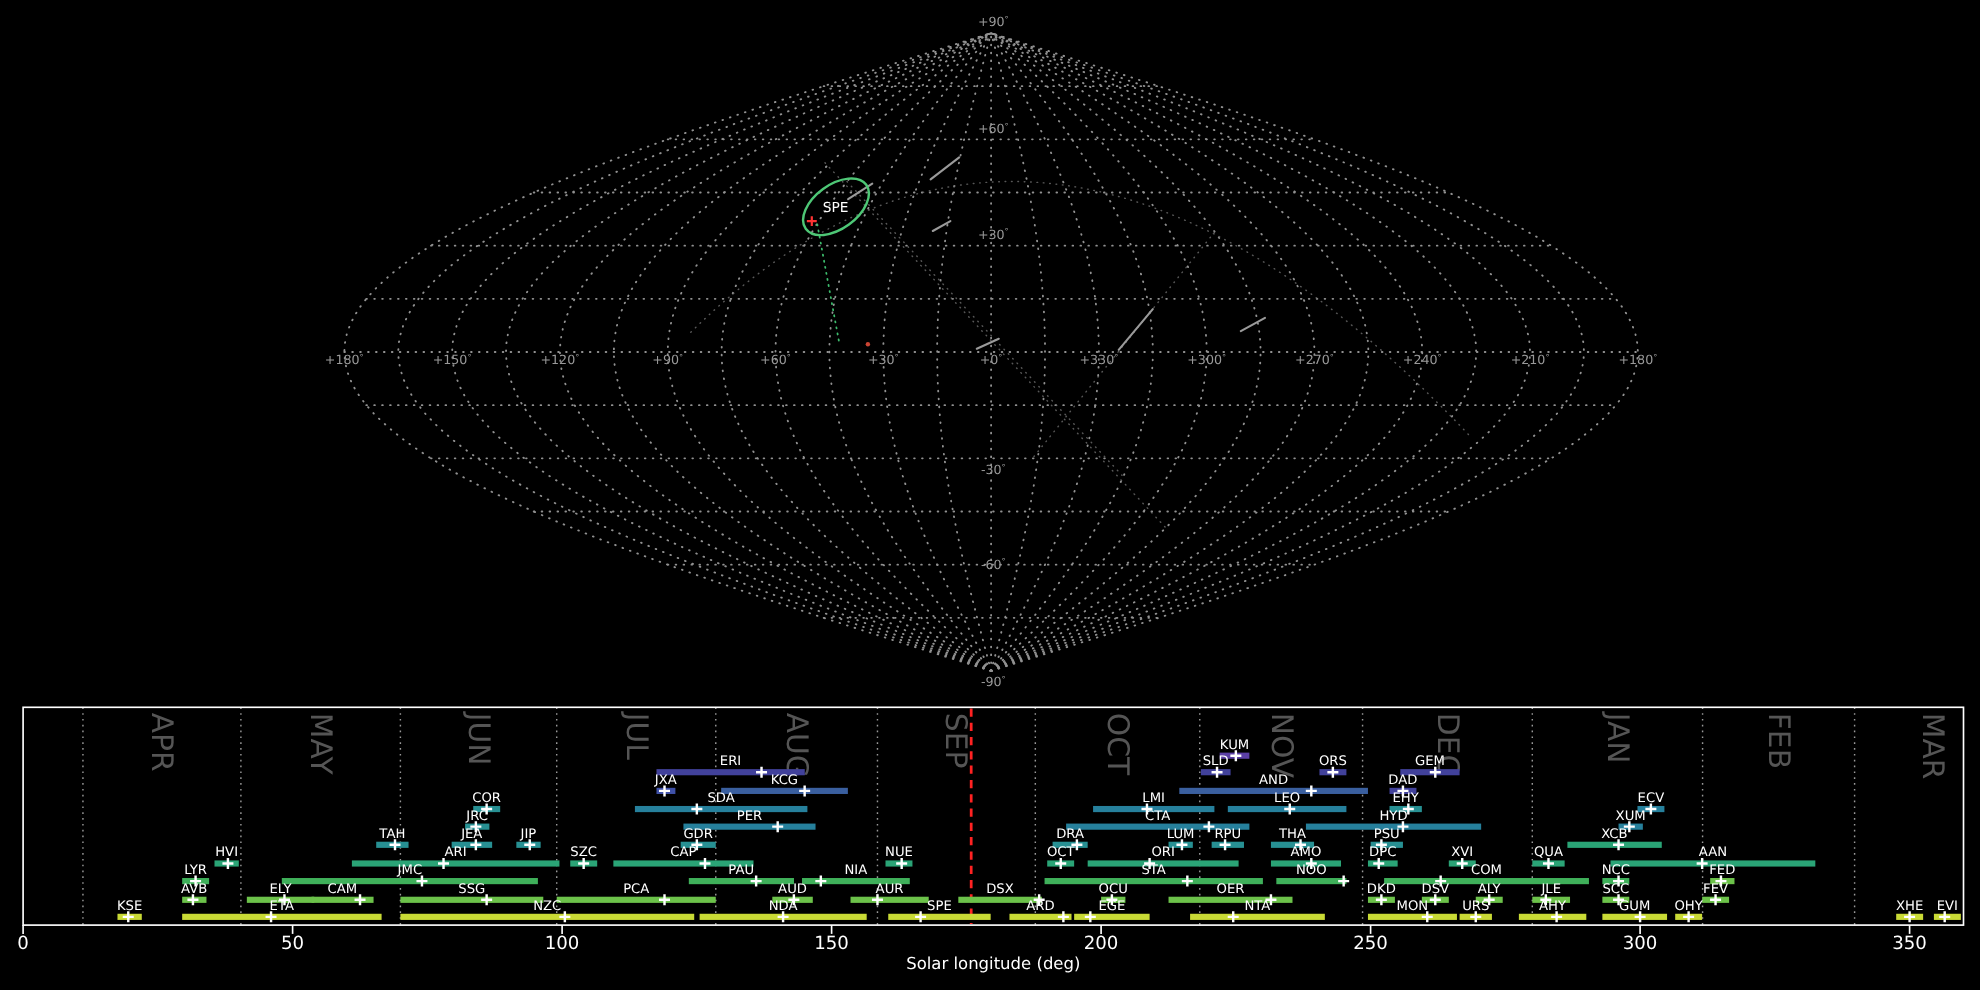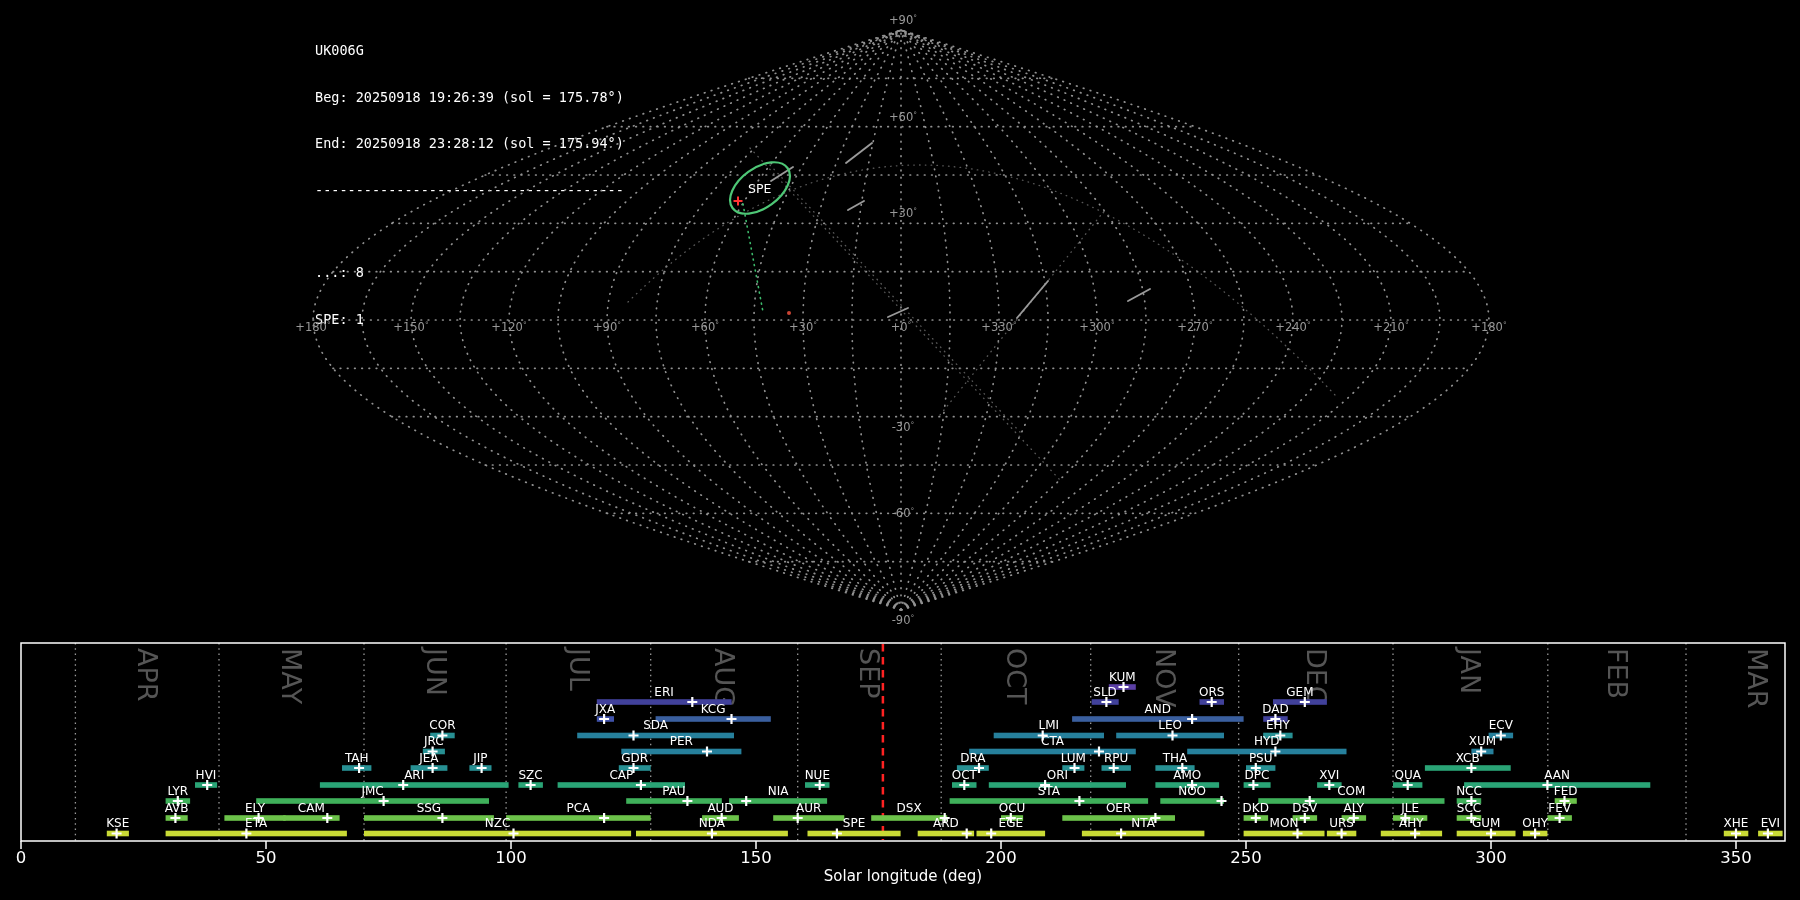--- a/index.html
+++ b/index.html
@@ -11,29 +11,20 @@
   .hdr .gap{height:5px;}
   svg{position:absolute;left:0;}
   #sky{top:0;}
   #timeline{top:0;}
 </style>
 </head>
 <body>
 
 <div class="stage">
 
-  <div class="hdr">
-    <div>UK006G</div>
-    <div>Beg: 20250918 19:26:39 (sol = 175.78°)</div>
-    <div>End: 20250918 23:28:12 (sol = 175.94°)</div>
-    <div>--------------------------------------</div>
-    <div class="gap"></div>
-    <div>...: 8</div>
-    <div>SPE: 1</div>
-  </div>
 
   <svg id="sky" width="1800" height="640">
       <g stroke="#ababab" fill="none" stroke-width="1.7" stroke-dasharray="0.6 6.6" stroke-linecap="round" opacity="0.85">
         <line x1="748.8" y1="561.7" x2="1053.2" y2="561.7"></line>
         <line x1="607.0" y1="513.3" x2="1195.0" y2="513.3"></line>
         <line x1="485.2" y1="465.0" x2="1316.8" y2="465.0"></line>
         <line x1="391.8" y1="416.7" x2="1410.2" y2="416.7"></line>
         <line x1="333.0" y1="368.3" x2="1469.0" y2="368.3"></line>
         <line x1="313.0" y1="320.0" x2="1489.0" y2="320.0"></line>
         <line x1="333.0" y1="271.7" x2="1469.0" y2="271.7"></line>

